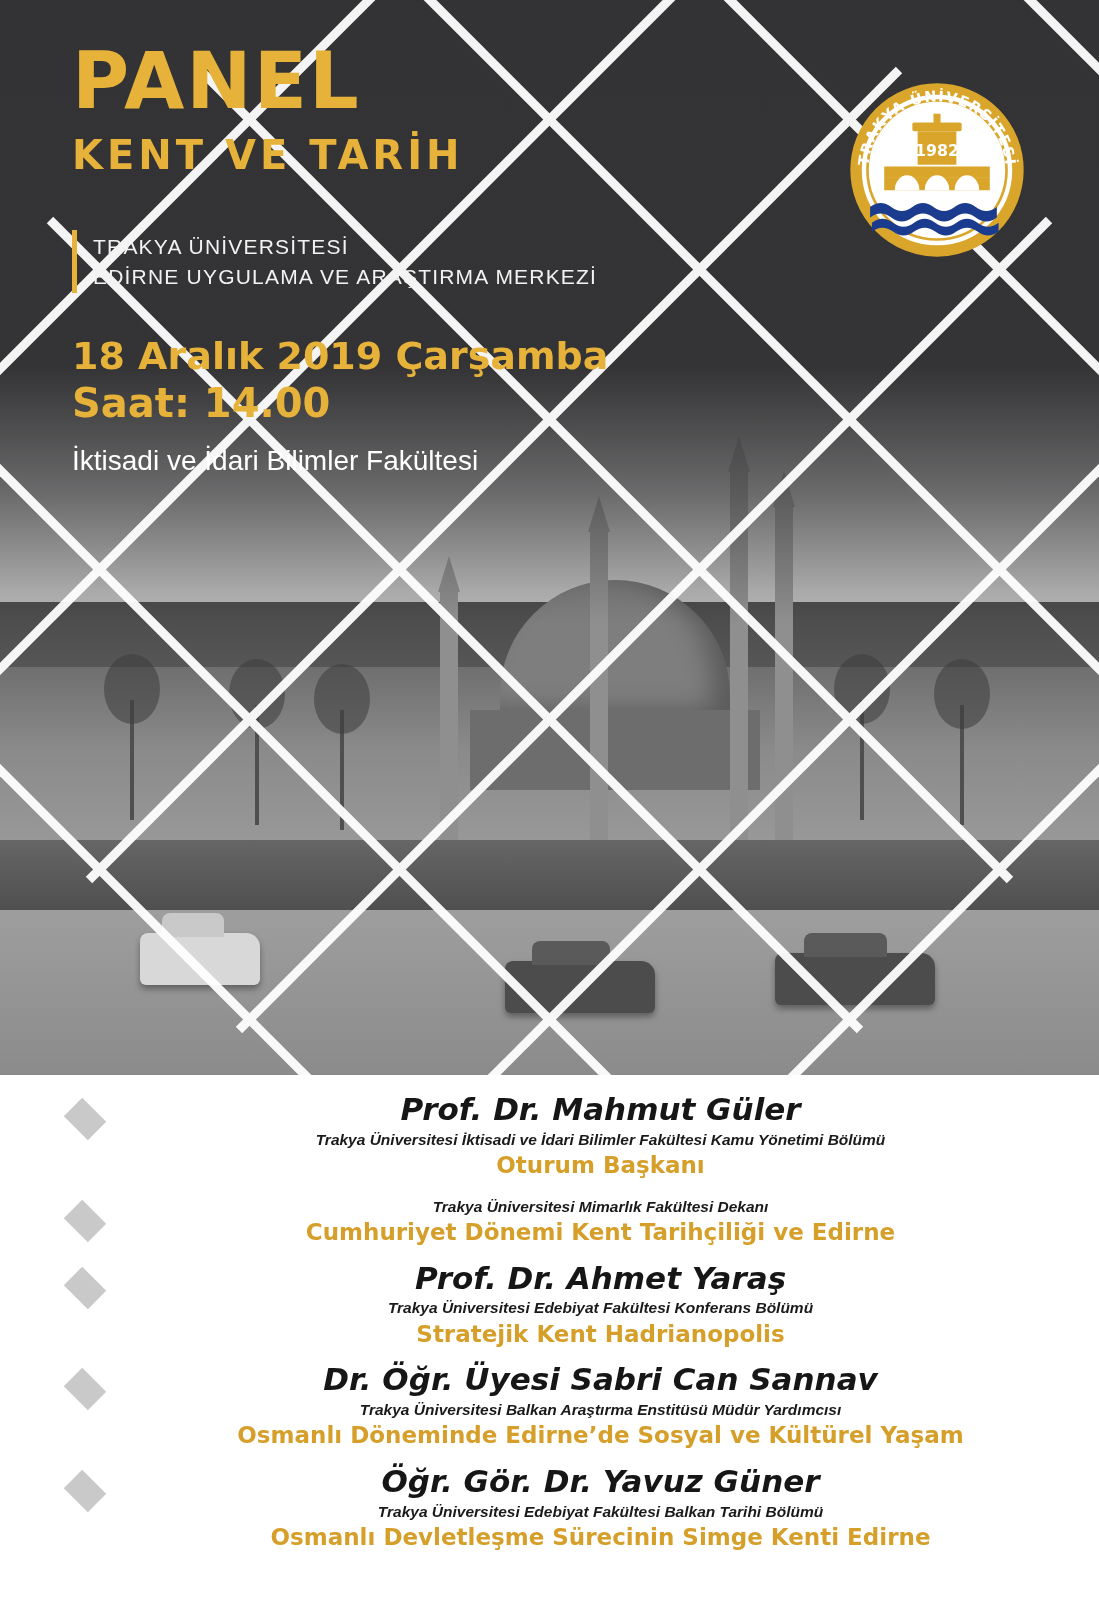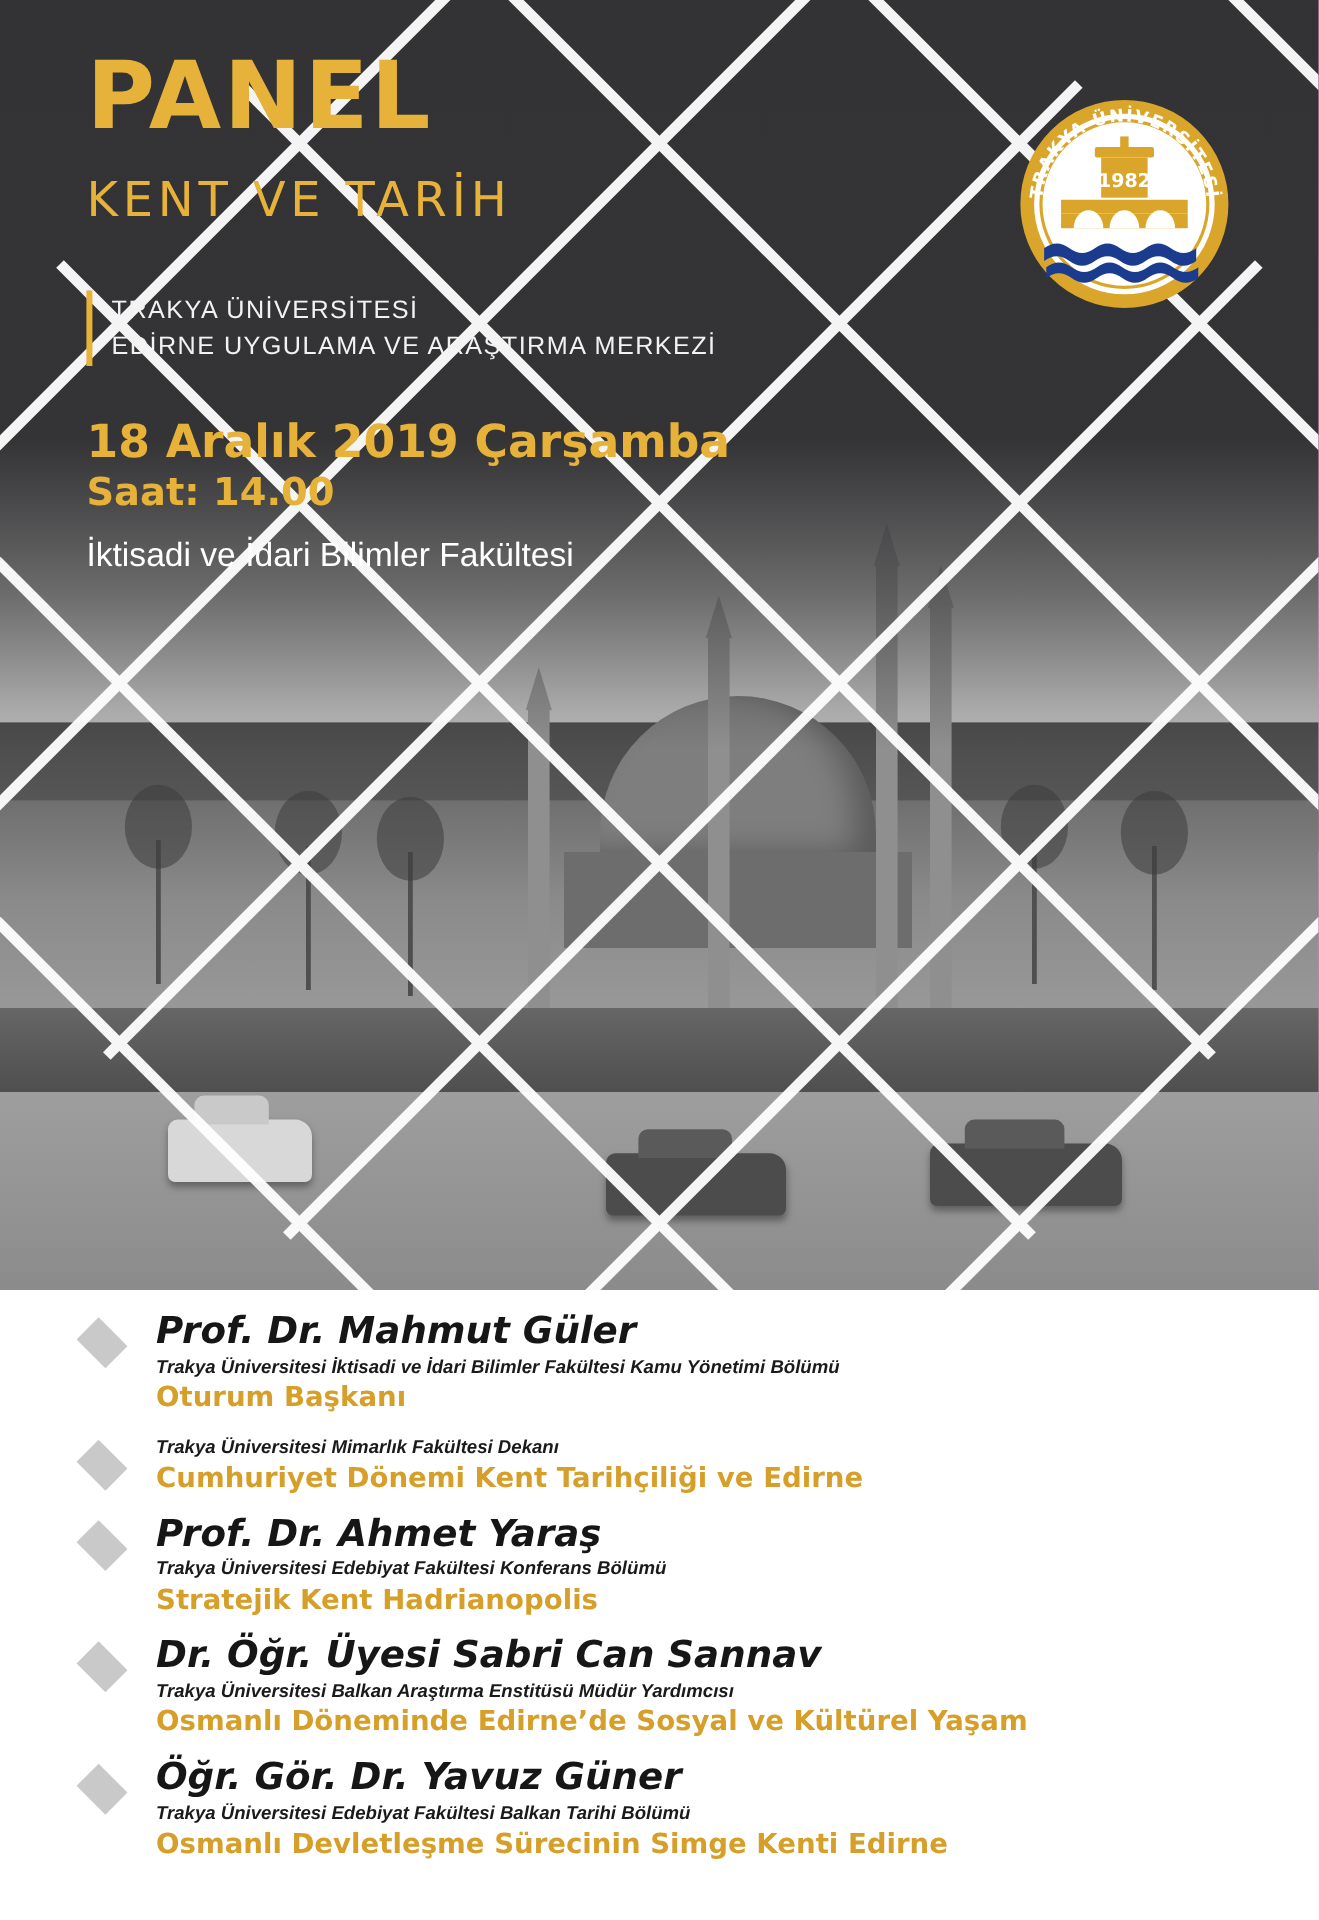--- a/index.html
+++ b/index.html
@@ -157,24 +157,24 @@
   .title {
     font-size: 78px;
     font-weight: 700;
     letter-spacing: 2px;
     color: #e7b239;
     line-height: 1;
     font-family: "DejaVu Sans", sans-serif;
   }
   .subtitle {
     font-size: 40px;
-    font-weight: 400;
+    font-weight: 700;
     letter-spacing: 4px;
     color: #e7b239;
-    margin-top: 24px;
+    margin-top: 12px;
     font-family: "DejaVu Sans", sans-serif;
   }
   .org {
     margin-top: 52px;
     display: flex;
     align-items: stretch;
     gap: 16px;
   }
   .org-bar {
     width: 5px;
@@ -190,21 +190,21 @@
   }
   .date {
     margin-top: 40px;
     font-size: 38px;
     font-weight: 700;
     color: #e7b239;
     line-height: 1.22;
     font-family: "DejaVu Sans", sans-serif;
   }
   .time {
-    font-size: 32px;
+    font-size: 40px;
     font-weight: 700;
     color: #e7b239;
     line-height: 1.22;
     font-family: "DejaVu Sans", sans-serif;
   }
   .venue {
     margin-top: 14px;
     font-size: 28px;
     color: #ffffff;
     line-height: 1.35;
@@ -222,20 +222,21 @@
   .logo svg { width: 100%; height: 100%; display: block; }
 
   
   .speakers {
     position: absolute;
     left: 0; right: 0;
     top: 1078px;
     bottom: 0;
     background: #ffffff;
     padding: 14px 28px 0 60px;
+    text-align: center;
   }
   .speaker {
     display: flex;
     align-items: flex-start;
     margin-bottom: 14px;
   }
   .bullet {
     flex: 0 0 34px;
     height: 34px;
     margin-top: 14px;

